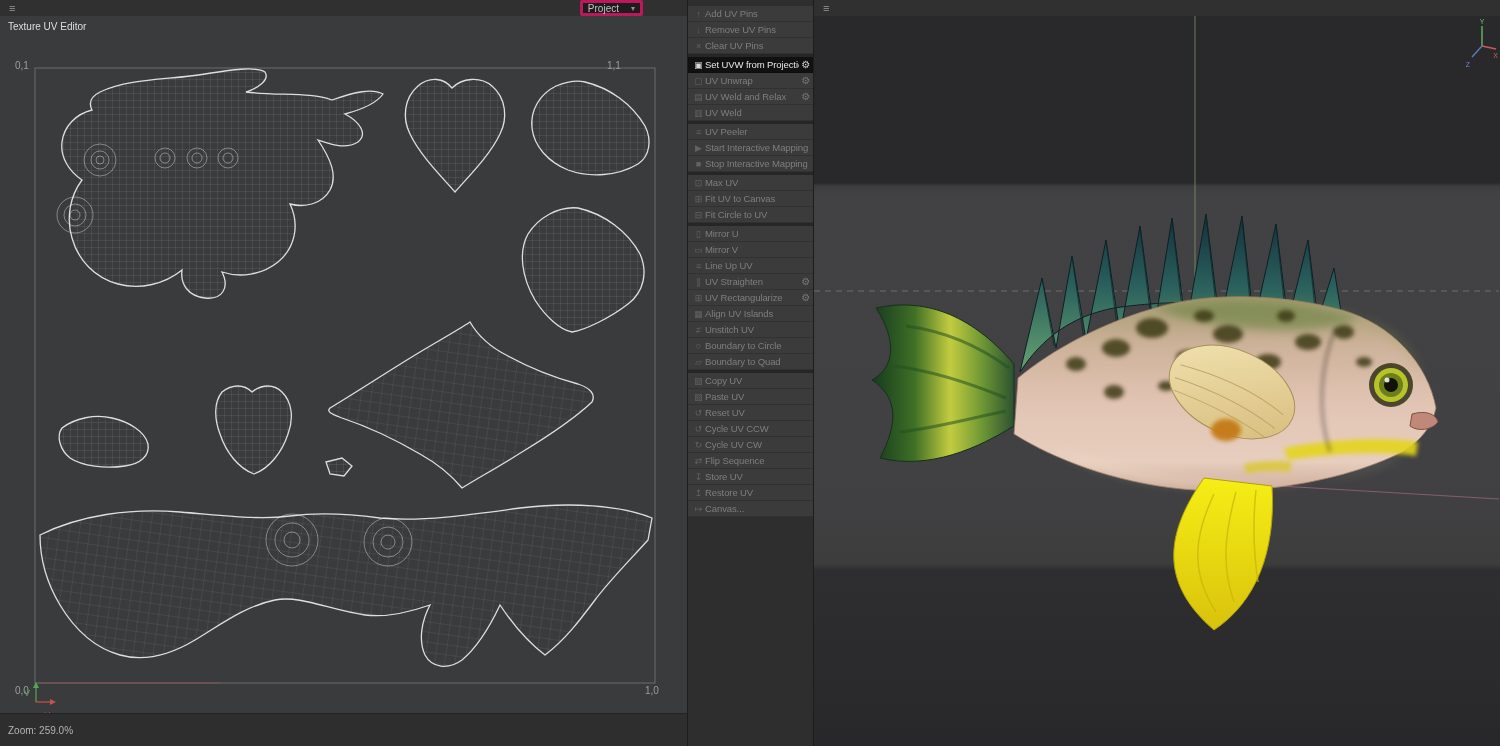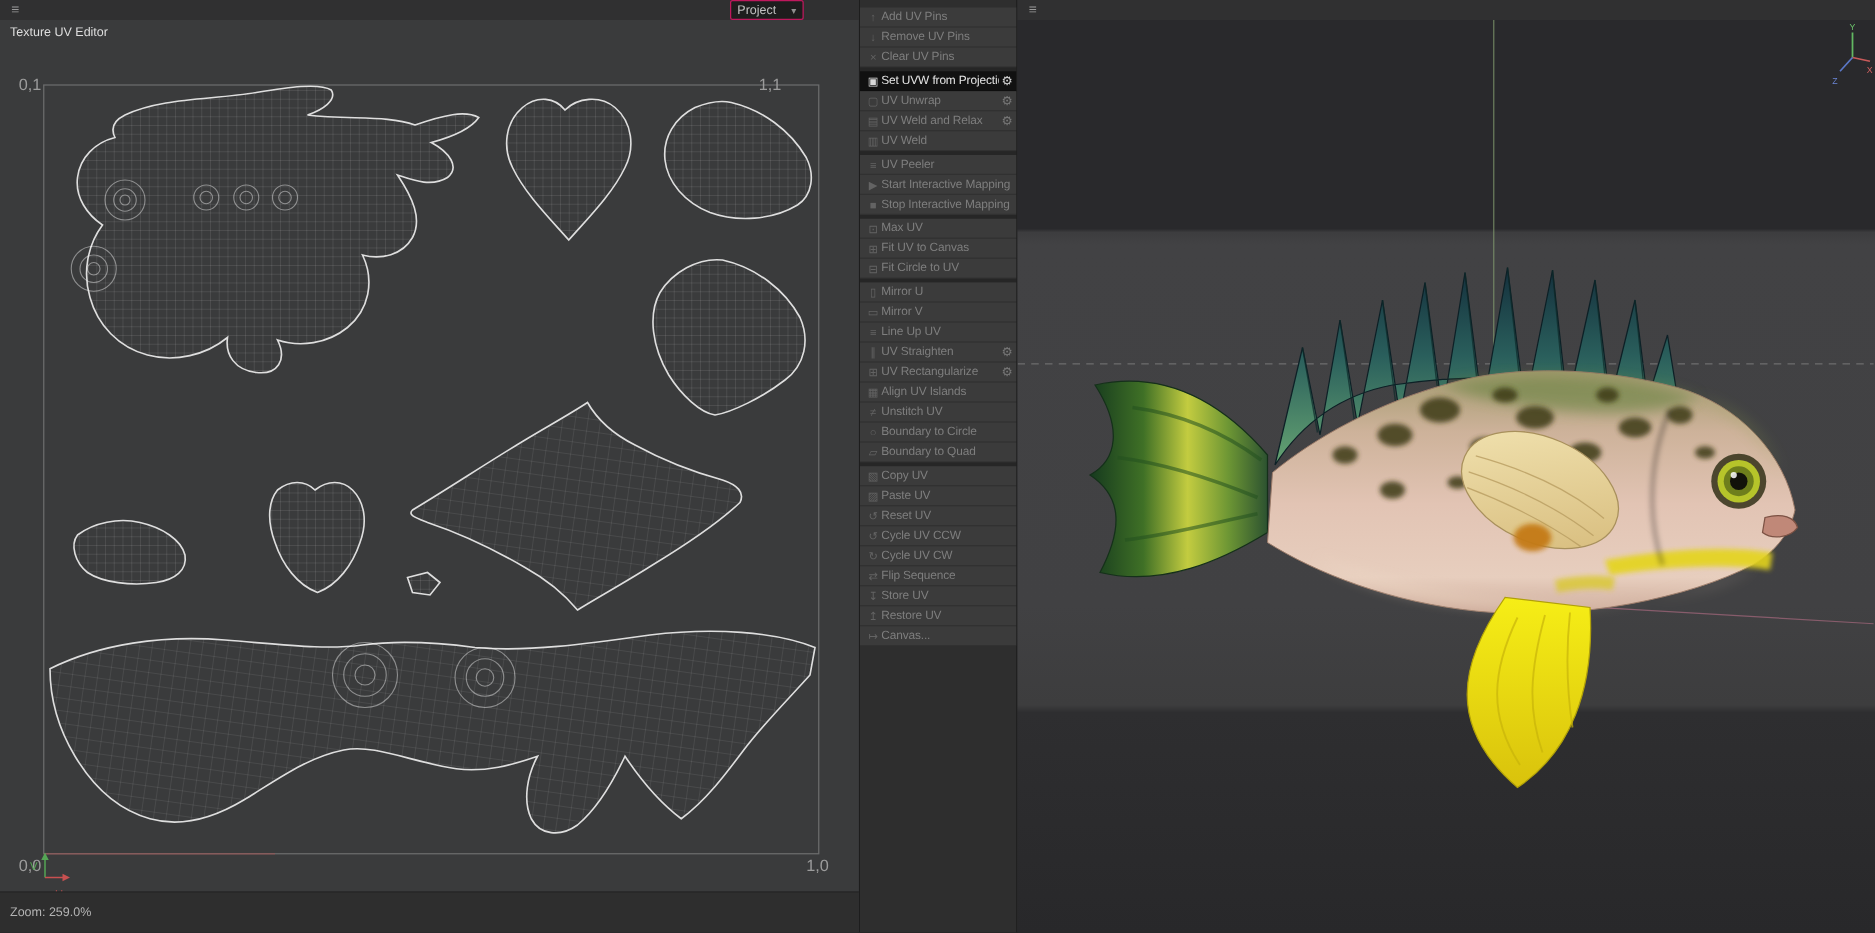--- a/index.html
+++ b/index.html
@@ -4,26 +4,26 @@
 <style>
   *{margin:0;padding:0;box-sizing:border-box}
   html,body{width:1500px;height:746px;background:#262626;font-family:"Liberation Sans",sans-serif;overflow:hidden;-webkit-font-smoothing:antialiased}
   .app{display:flex;width:1500px;height:746px}
 
   
   .left-panel{width:688px;display:flex;flex-direction:column;background:#3a3b3c;border-right:1px solid #1d1d1d}
   .menubar{height:16px;background:#303031;display:flex;align-items:center;font-size:10px;color:#c6c6c6;padding:0 4px;flex:none}
   .menubar .mitem{padding:0 6px;cursor:default;white-space:nowrap}
   .hamburger{color:#9a9a9a;padding:0 5px;font-size:11px}
-  .proj-select{margin-left:auto;background:#1d1d1d;border:1px solid #be185d;color:#c2c2c2;font-size:10px;padding:0 5px;border-radius:2px;display:flex;gap:12px;align-items:center;height:16px}
+  .proj-select{margin-left:auto;background:#1d1d1d;border:3px solid #be185d;color:#c2c2c2;font-size:10px;padding:0 5px;border-radius:2px;display:flex;gap:12px;align-items:center;height:16px}
   .proj-caret{color:#8f8f8f;font-size:8px}
   .tool-ic{color:#8f8f8f;font-size:9px;padding:0 4px;letter-spacing:-1px}
   .canvas{position:relative;flex:1;background:#3a3b3c;overflow:hidden}
   .canvas-title{position:absolute;left:8px;top:5px;font-size:10px;color:#dedede;z-index:3}
-  .corner-lbl{position:absolute;font-size:13px;color:#9c9c9c;z-index:2}
+  .corner-lbl{position:absolute;font-size:10px;color:#9c9c9c;z-index:2}
   .lbl-tl{left:15px;top:44px}.lbl-tr{left:607px;top:44px}
   .lbl-bl{left:15px;top:669px}.lbl-br{left:645px;top:669px}
   .axis-lbl{position:absolute;font-size:9px;z-index:2}
   .axis-u{left:44px;top:694px;color:#c85050}
   .axis-v{left:24px;top:672px;color:#55a655}
   .uv-svg{position:absolute;left:0;top:0}
   .statusbar{height:16px;background:#2e2e2e;border-top:1px solid #232323;color:#b4b4b4;font-size:10px;display:flex;align-items:center;padding:16px 8px;flex:none}
 
   
   .mid-panel{width:126px;background:#2e2e2e;border-right:1px solid #1d1d1d;padding-top:6px;flex:none}

